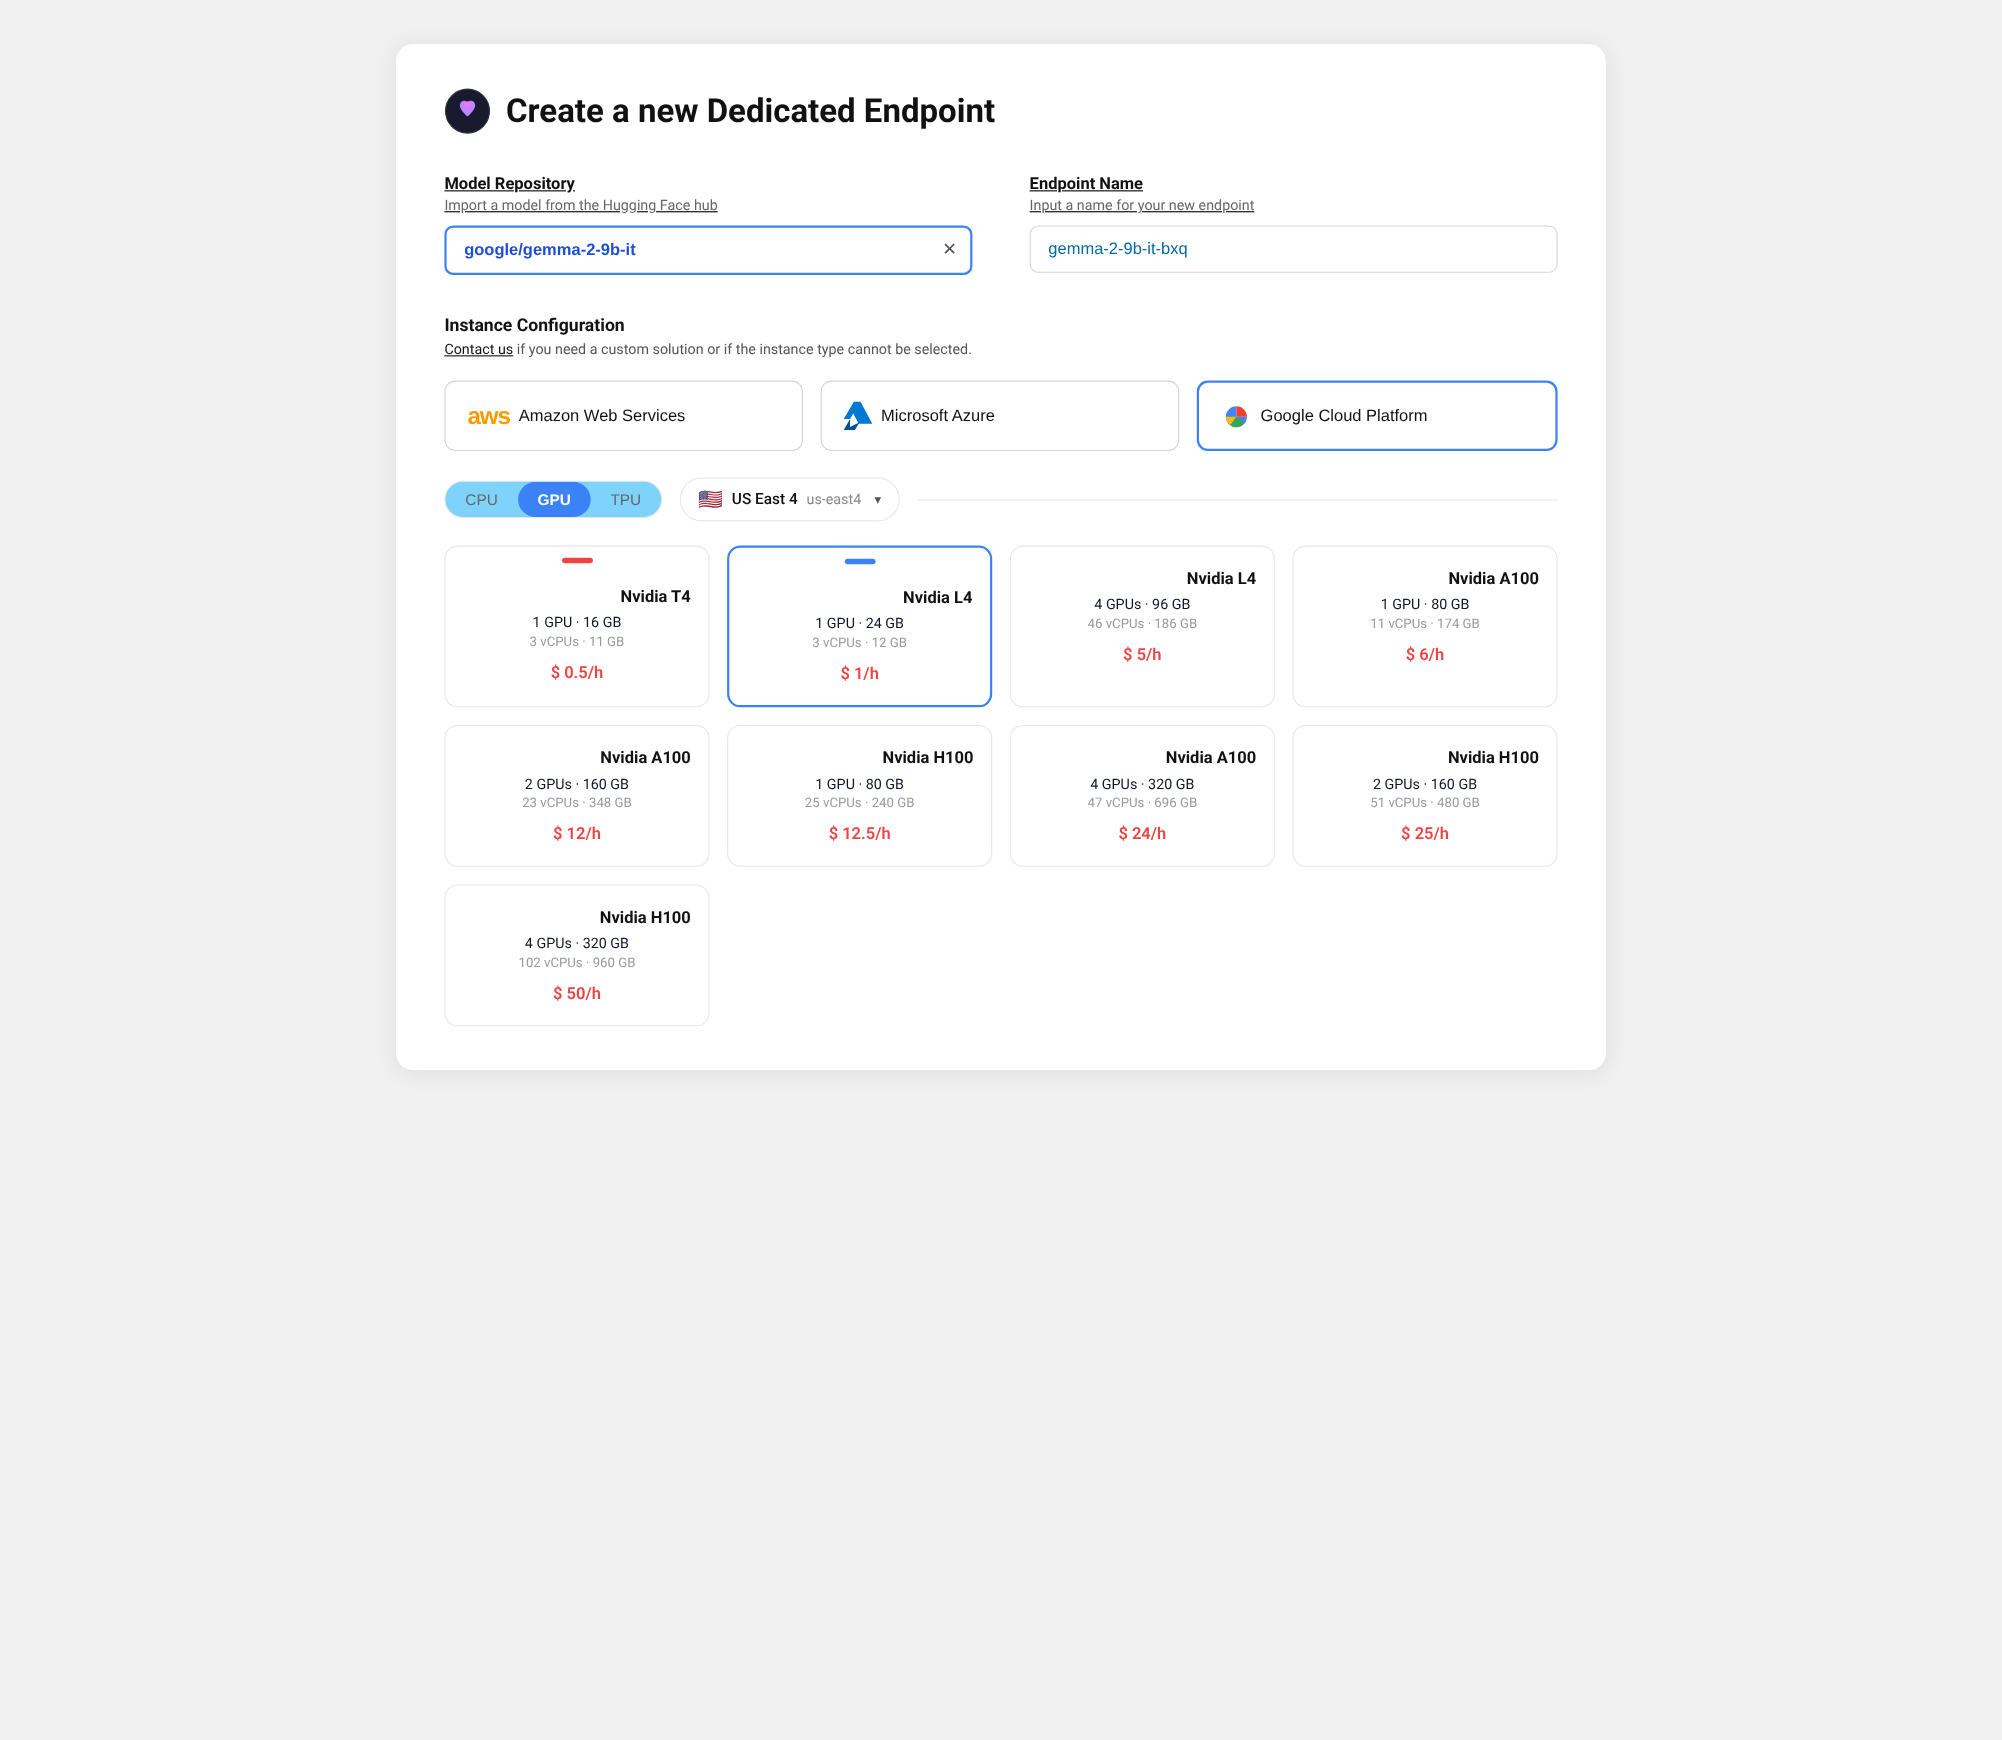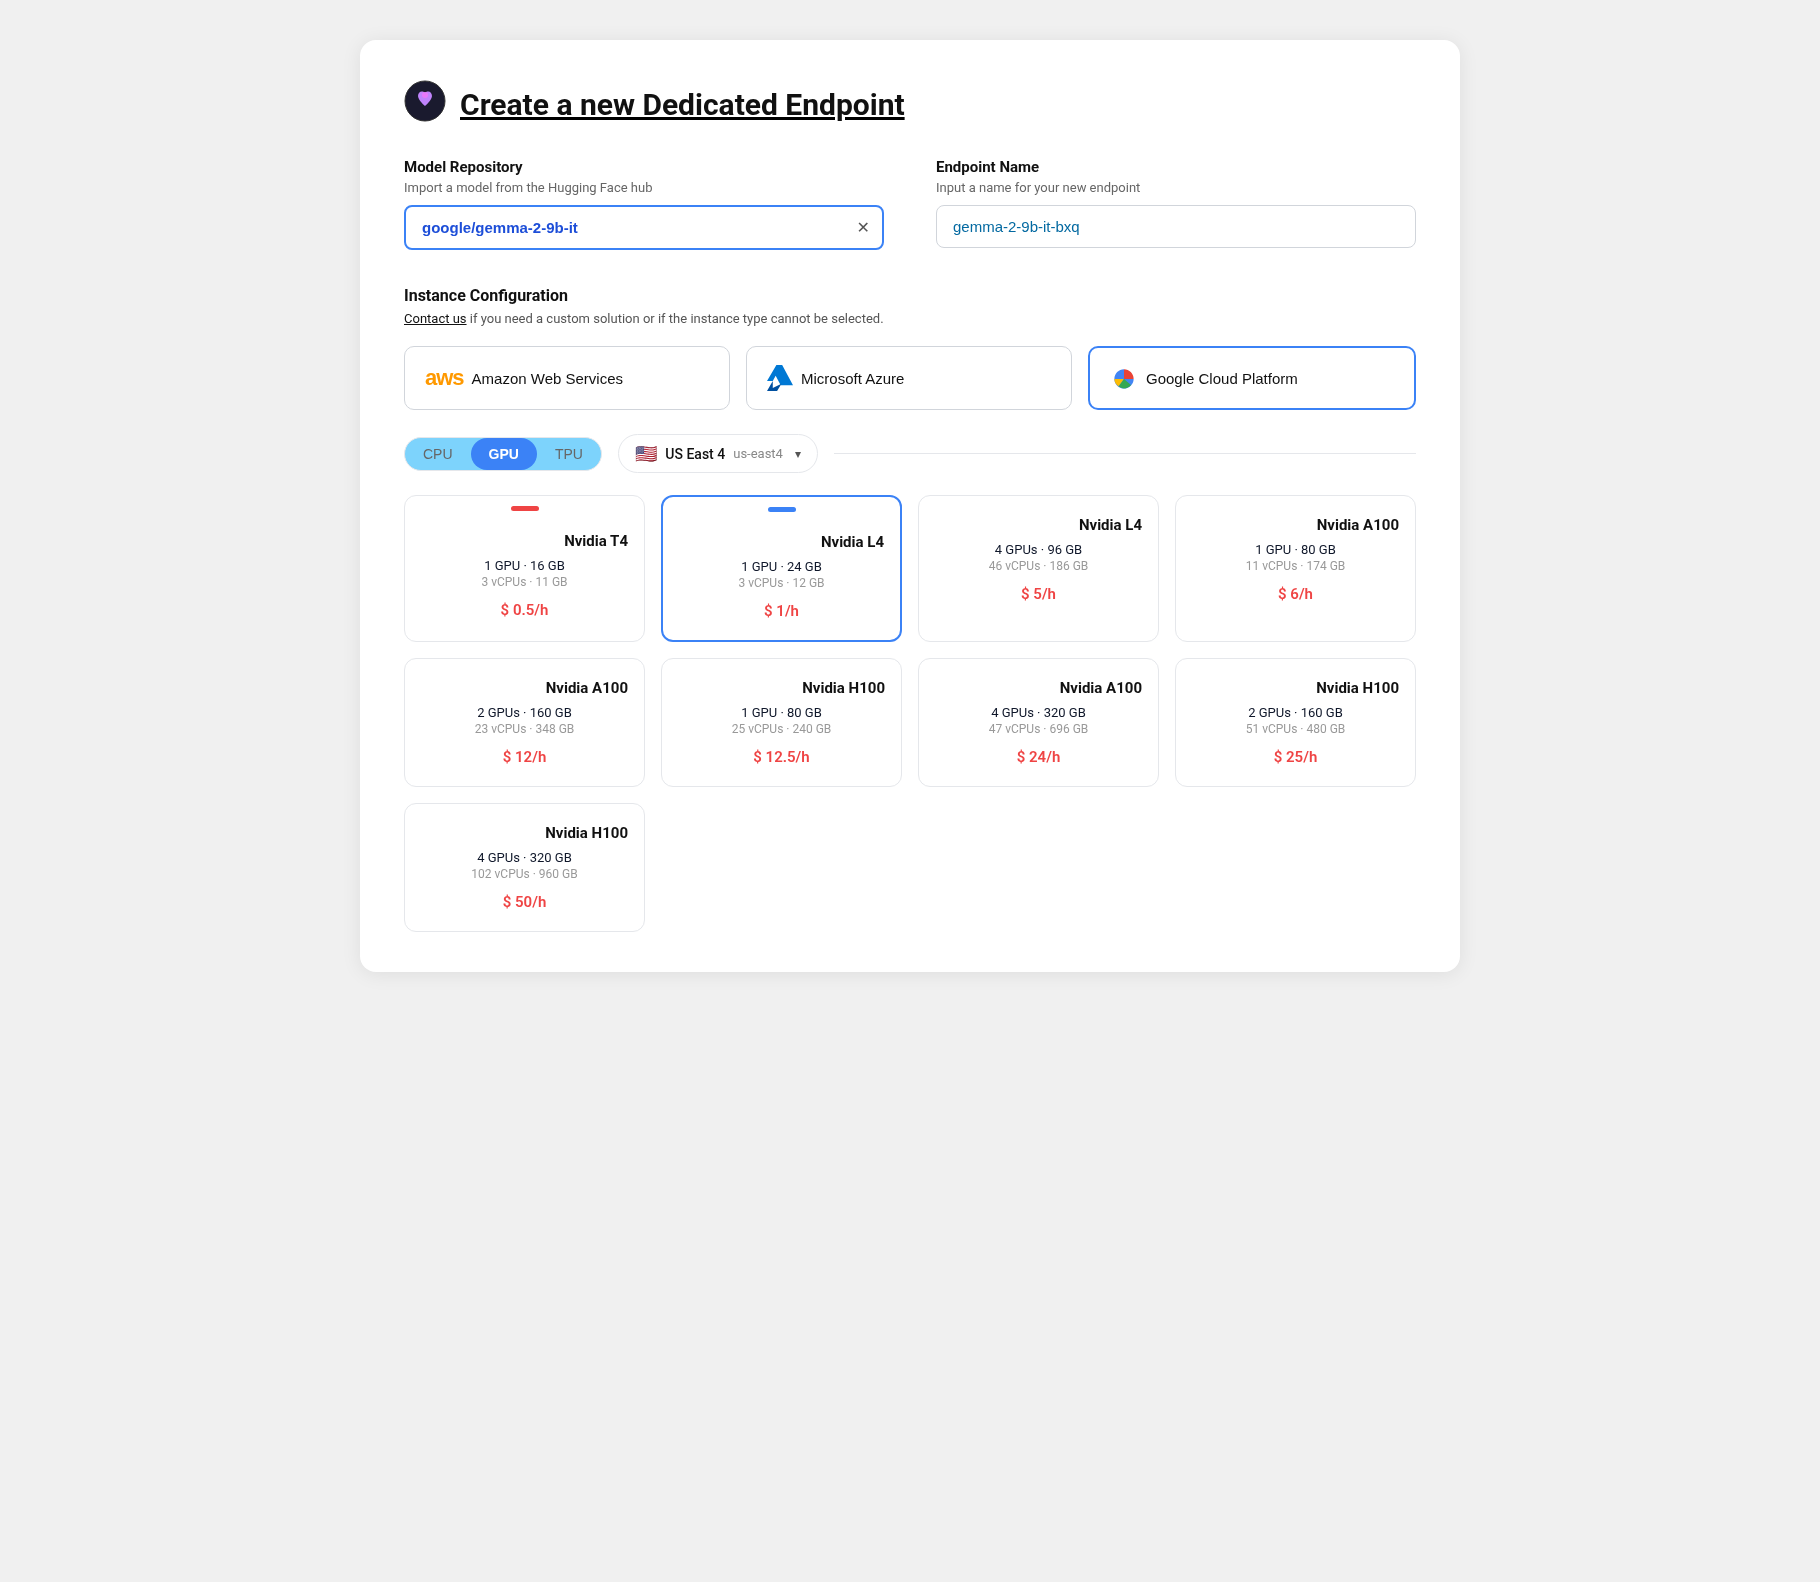--- a/index.html
+++ b/index.html
@@ -14,38 +14,38 @@
     }
     .page-container {
       background: #fff;
       border-radius: 16px;
       padding: 40px 44px;
       width: 1100px;
       box-shadow: 0 2px 20px rgba(0,0,0,0.08);
     }
     .page-header {
       display: flex;
-      align-items: flex-end;
+      align-items: center;
       gap: 14px;
       margin-bottom: 36px;
-      text-decoration: underline;
     }
     .logo-icon {
       width: 42px;
       height: 42px;
     }
     .page-title {
       font-size: 30px;
       font-weight: 700;
       color: #111;
     }
     .form-row {
       display: flex;
       gap: 52px;
       margin-bottom: 36px;
+      text-decoration: underline;
     }
     .form-group {
       flex: 1;
     }
     .form-label {
       font-size: 15px;
       font-weight: 700;
       color: #111;
       margin-bottom: 4px;
     }

